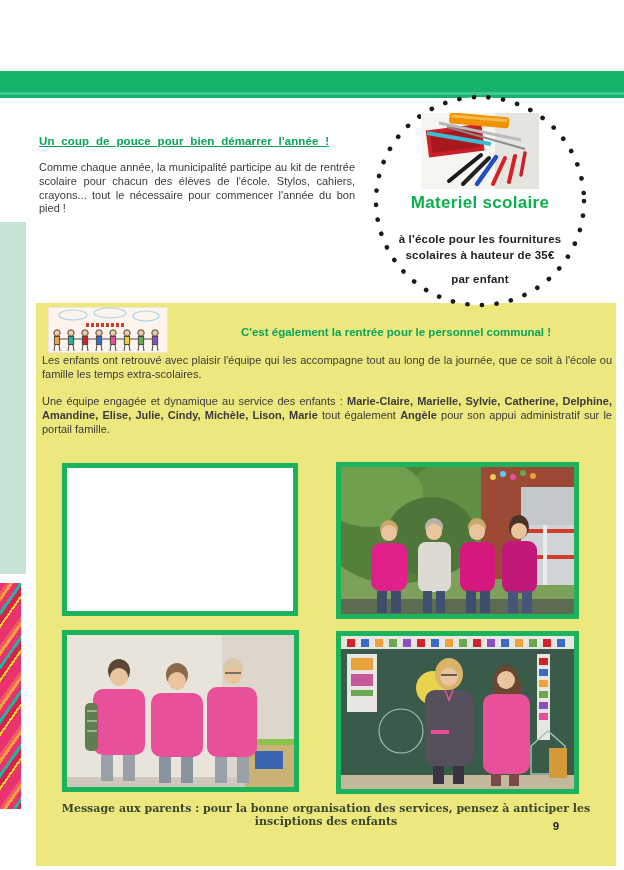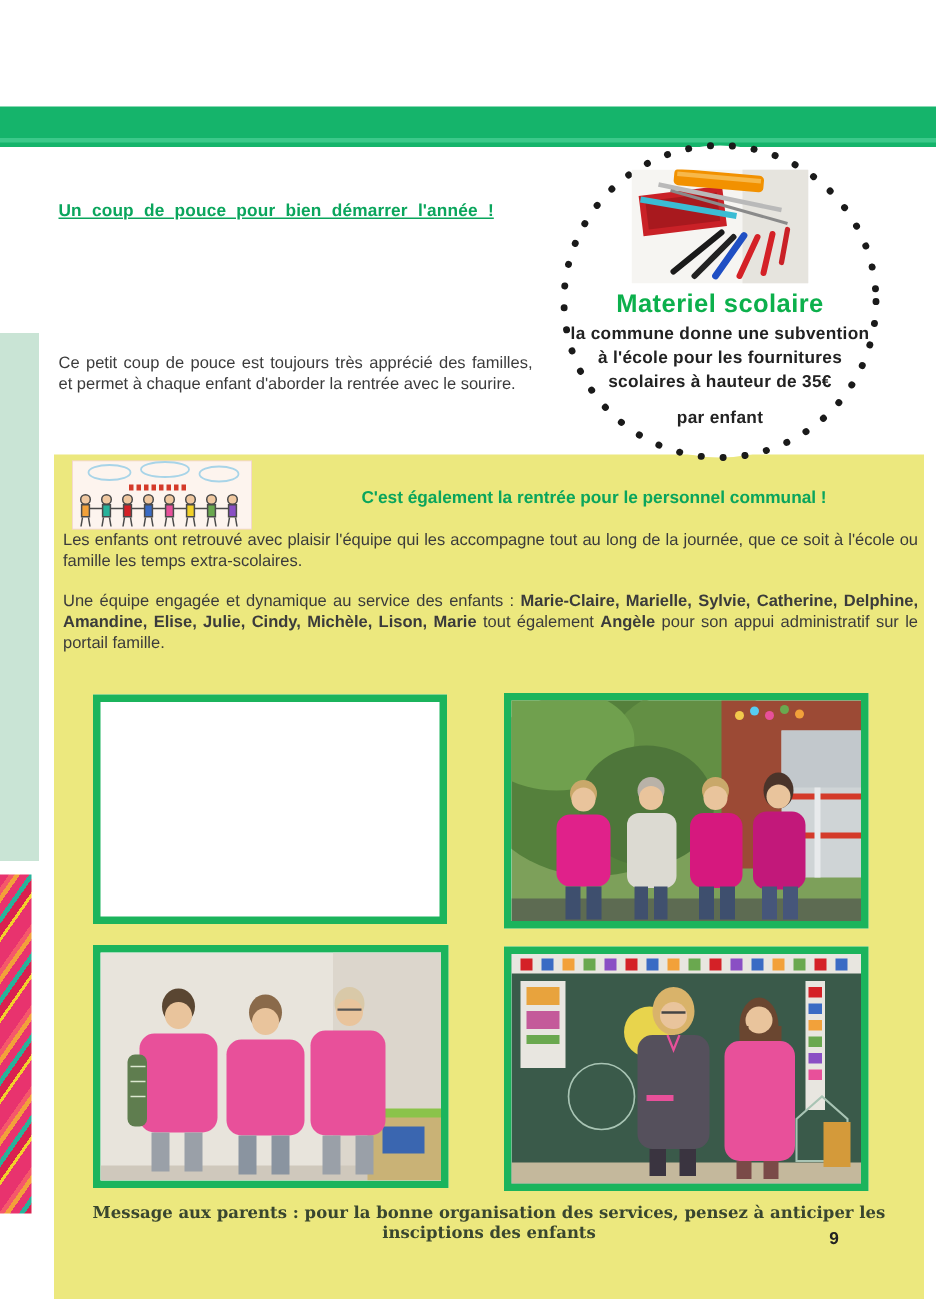--- a/index.html
+++ b/index.html
@@ -52,21 +52,21 @@
 
 <div id="page">
 
   <div class="abs" id="topbar"></div>
   <div class="abs" id="topbar-stripe"></div>
 
   <div class="abs" id="mint-strip"></div>
   <div class="abs" id="crayon-strip"></div>
 
   <div class="abs intro-h">Un coup de pouce pour bien démarrer l'année !</div>
-  <div class="abs body-p" id="intro-p2">Ce petit coup de pouce est toujours très apprécié des familles, et permet à chaque enfant d'aborder la rentrée avec le sourire.</div>
+  <div class="abs body-p" id="intro-p1">Comme chaque année, la municipalité participe au kit de rentrée scolaire pour chacun des élèves de l'école. Stylos, cahiers, crayons... tout le nécessaire pour commencer l'année du bon pied !</div>
 
   <div class="abs" id="badge">
     <div id="badge-bg"></div>
     <svg class="ring" width="216" height="216" viewBox="0 0 216 216">
       <circle cx="108" cy="108" r="104" fill="none" stroke="#1a1a1a" stroke-width="4.6" stroke-linecap="round" stroke-dasharray="0.1 14.55"></circle>
     </svg>
     <svg id="badge-photo" viewBox="0 0 118 76" preserveAspectRatio="none">
       <rect width="118" height="76" fill="#f6f5f2"></rect>
       <rect x="74" width="44" height="76" fill="#e6e4de"></rect>
       <g transform="rotate(-7 35 26)">
@@ -83,21 +83,20 @@
       <g stroke-linecap="round">
         <line x1="28" y1="68" x2="60" y2="42" stroke="#1a1a1a" stroke-width="4"></line>
         <line x1="42" y1="71" x2="68" y2="45" stroke="#222222" stroke-width="4"></line>
         <line x1="56" y1="71" x2="75" y2="44" stroke="#1f4fc4" stroke-width="4.5"></line>
         <line x1="72" y1="71" x2="84" y2="45" stroke="#d42127" stroke-width="4"></line>
         <line x1="88" y1="69" x2="94" y2="43" stroke="#d42127" stroke-width="4"></line>
         <line x1="100" y1="62" x2="104" y2="40" stroke="#c92127" stroke-width="3.5"></line>
       </g>
     </svg>
     <div id="badge-title">Materiel scolaire</div>
-    <div class="badge-line" id="badge-l1">la commune donne une subvention</div>
     <div class="badge-line" id="badge-l2">à l'école pour les fournitures</div>
     <div class="badge-line" id="badge-l3">scolaires à hauteur de 35€</div>
     <div class="badge-line" id="badge-l4">par enfant</div>
   </div>
 
   <div class="abs" id="band">
 
     <svg id="kids-img" viewBox="0 0 120 46" preserveAspectRatio="none">
       <rect width="120" height="46" fill="#fdf4ee" stroke="#f2cfc4" stroke-width="1"></rect>
       <ellipse cx="25" cy="8" rx="14" ry="5" fill="none" stroke="#a8d4e8" stroke-width="1.2"></ellipse>

